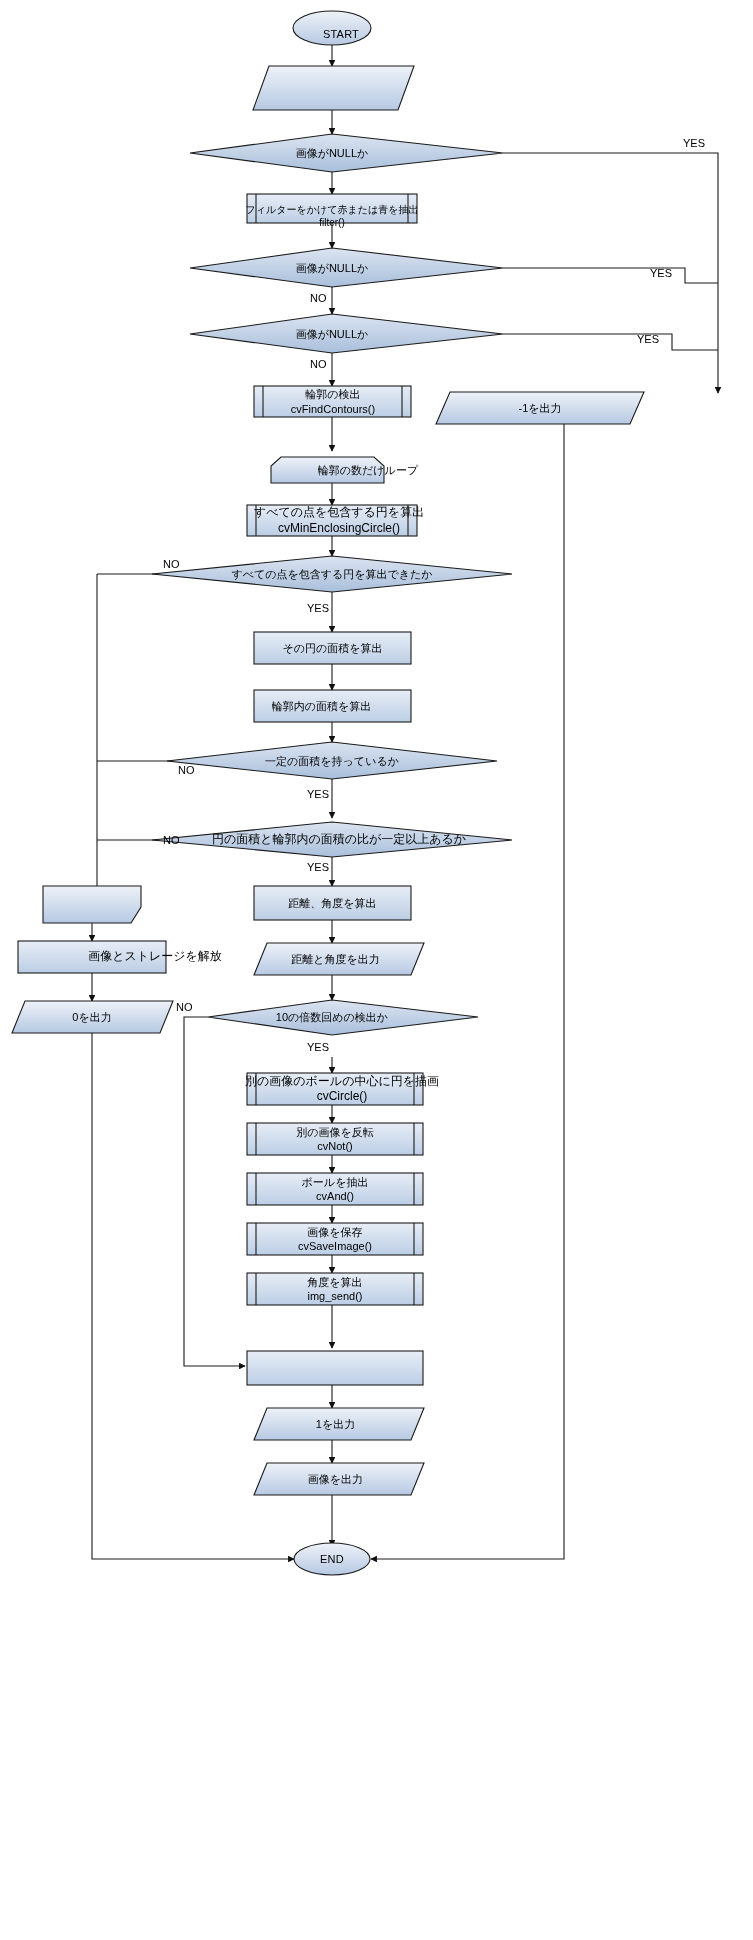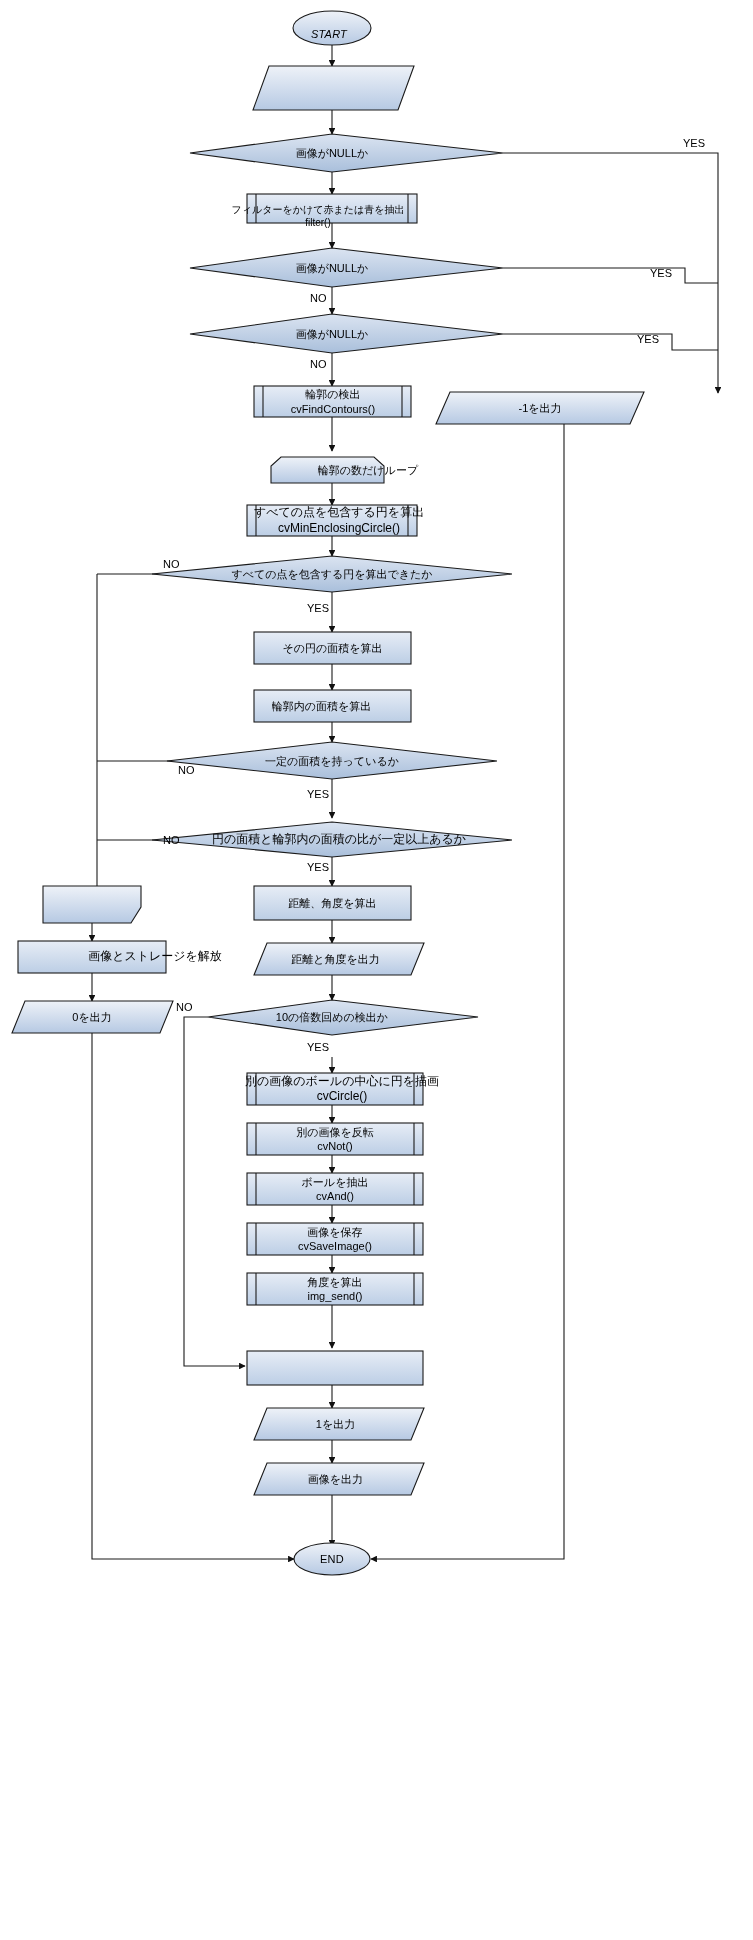--- a/index.html
+++ b/index.html
@@ -197,26 +197,26 @@
       <rect x="247" y="1351" width="176" height="34" fill="url(#gFlat)"></rect>
 
       <polygon points="267,1408 424,1408 411,1440 254,1440" fill="url(#gShape)"></polygon>
 
       <polygon points="267,1463 424,1463 411,1495 254,1495" fill="url(#gShape)"></polygon>
 
       <ellipse cx="332" cy="1559" rx="38" ry="16" fill="url(#gShape)"></ellipse>
     </g>
   </svg>
 
-  <div class="lbl term-lbl" style="left:290px;top:11px;width:78px;height:46px;font-style:italic;">START</div>
+  <div class="lbl term-lbl" style="left:302px;top:11px;width:78px;height:46px;">START</div>
 
 
   <div class="lbl" style="left:262px;top:143px;width:140px;height:20px;">画像がNULLか</div>
 
-  <div class="lbl tiny" style="left:223px;top:194px;width:190px;height:46px;">フィルターをかけて赤または青を抽出
+  <div class="lbl tiny" style="left:237px;top:194px;width:190px;height:46px;">フィルターをかけて赤または青を抽出
 filter()</div>
 
   <div class="lbl" style="left:262px;top:258px;width:140px;height:20px;">画像がNULLか</div>
 
   <div class="lbl" style="left:262px;top:324px;width:140px;height:20px;">画像がNULLか</div>
 
   <div class="lbl" style="left:263px;top:386px;width:140px;height:31px;">輪郭の検出
 cvFindContours()</div>
 
   <div class="lbl" style="left:470px;top:392px;width:140px;height:32px;">-1を出力</div>

